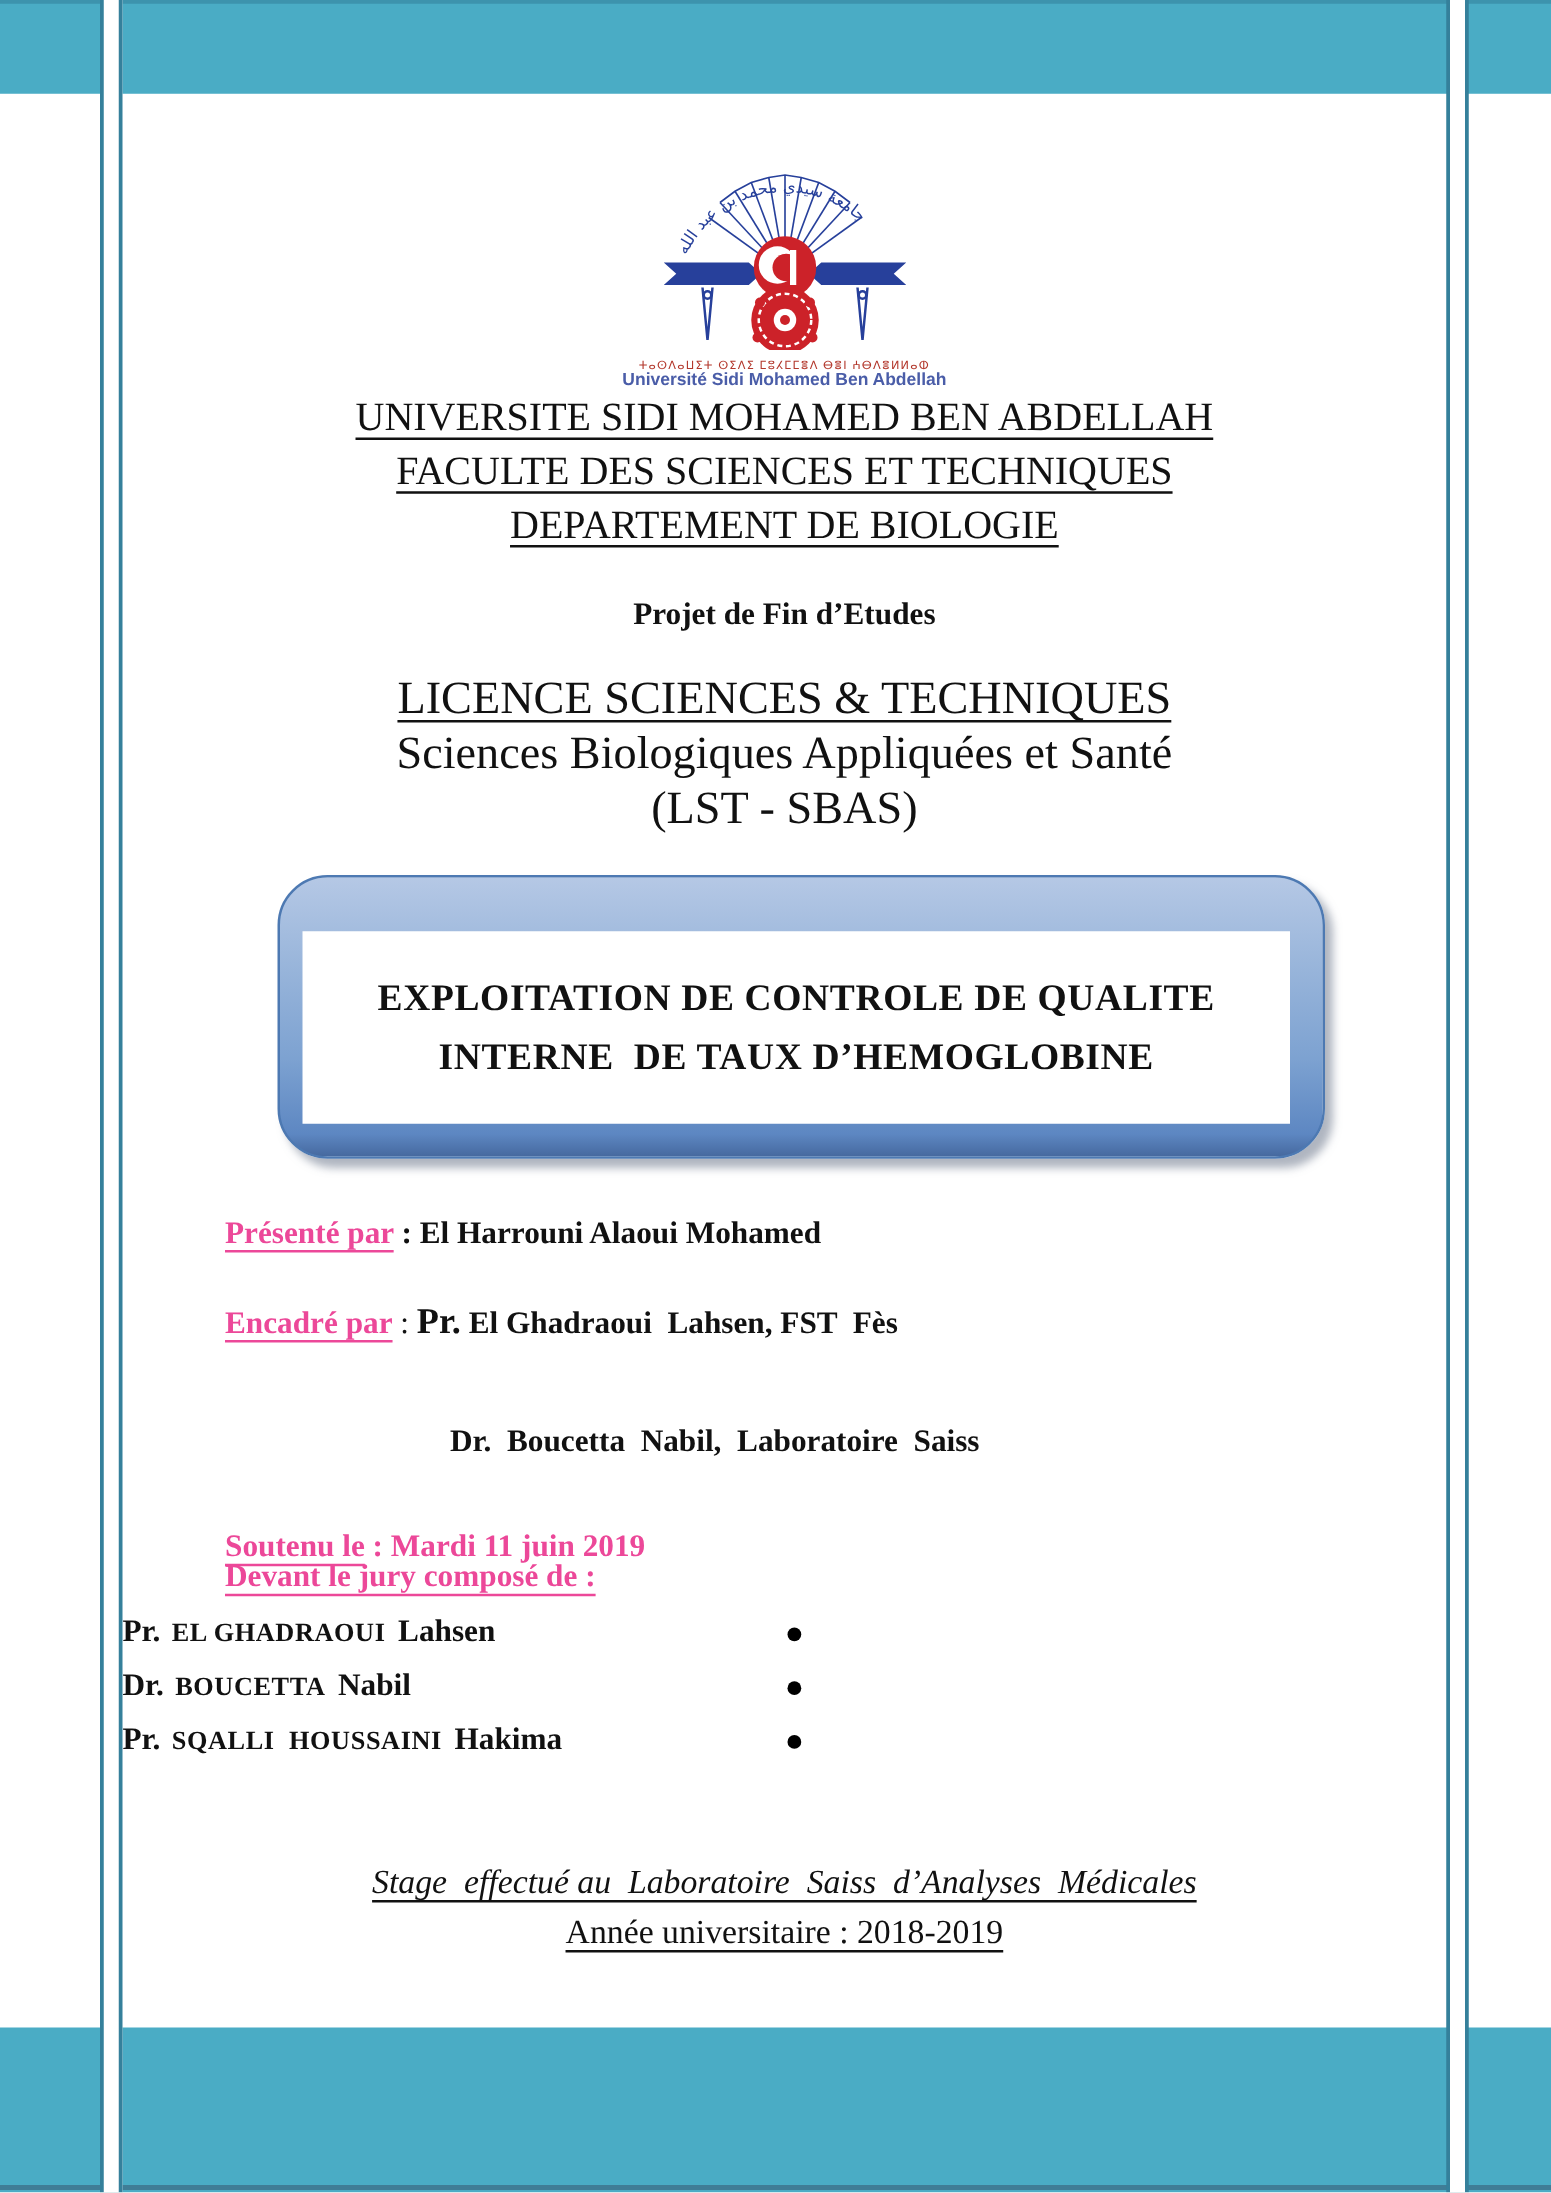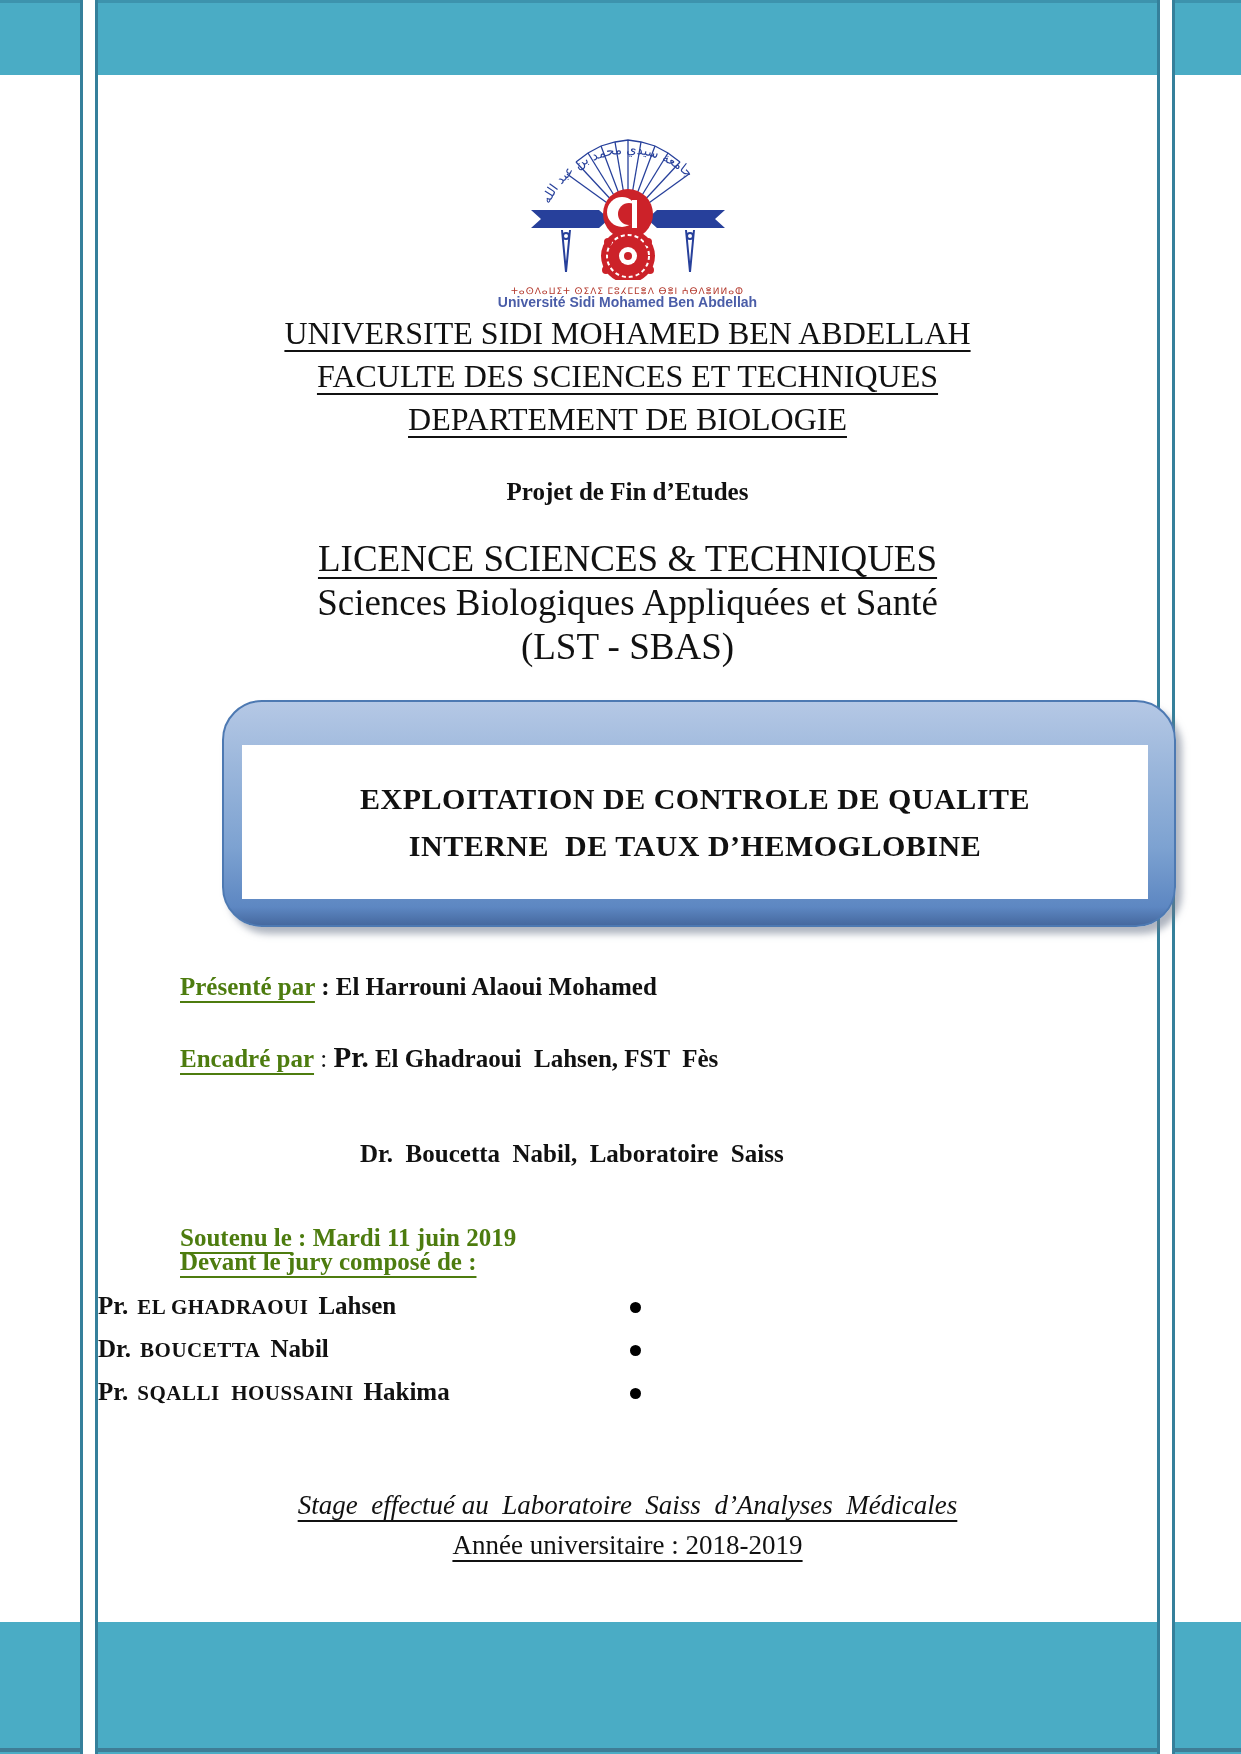--- a/index.html
+++ b/index.html
@@ -20,34 +20,34 @@
   .vl1{left:80px;width:3px;}
   .vl2{left:95px;width:3px;}
   .vl3{left:1157px;width:3px;}
   .vl4{left:1172px;width:3px;}
   
   .content{position:absolute;left:98px;top:0;width:1059px;height:100%;}
   .abs{position:absolute;left:0;right:0;}
   .center{text-align:center;}
   .pre{white-space:pre-wrap;}
   .u{text-decoration:underline;text-underline-offset:6px;text-decoration-thickness:2px;}
-  .blue{color:#4d7c0f;}
+  .blue{color:#ec4899;}
   .bold{font-weight:bold;}
 
   .logo-wrap{top:122px;}
   .logo-captions{margin-top:2px;line-height:11px;font-family:"Liberation Sans",sans-serif;}
   .logo-cap1{font-size:9px;color:#b3382c;letter-spacing:1px;}
   .logo-cap2{font-size:14px;color:#4a5da8;font-weight:bold;}
 
   .headers{top:312px;font-size:32px;line-height:43px;}
   .projet{top:478px;font-size:25px;}
   .licence{top:537px;font-size:37px;line-height:44px;}
 
   .title-box{
-    position:absolute;left:124px;top:700px;width:954px;height:227px;
+    position:absolute;left:124px;top:700px;width:838px;height:227px;
     border-radius:40px;
     background:linear-gradient(180deg,#b5c8e5 0%,#9ab6db 30%,#7da2d1 65%,#5d87c2 92%,#46699f 100%);
     border:2px solid #4d79b2;box-sizing:border-box;
     box-shadow:6px 7px 7px rgba(110,120,140,0.55);
   }
   .title-inner{
     position:absolute;left:18px;right:26px;top:43px;bottom:26px;
     background:#ffffff;display:flex;flex-direction:column;justify-content:center;
   }
   .title-line{font-size:30px;font-weight:bold;line-height:47px;text-align:center;letter-spacing:0.5px;}

